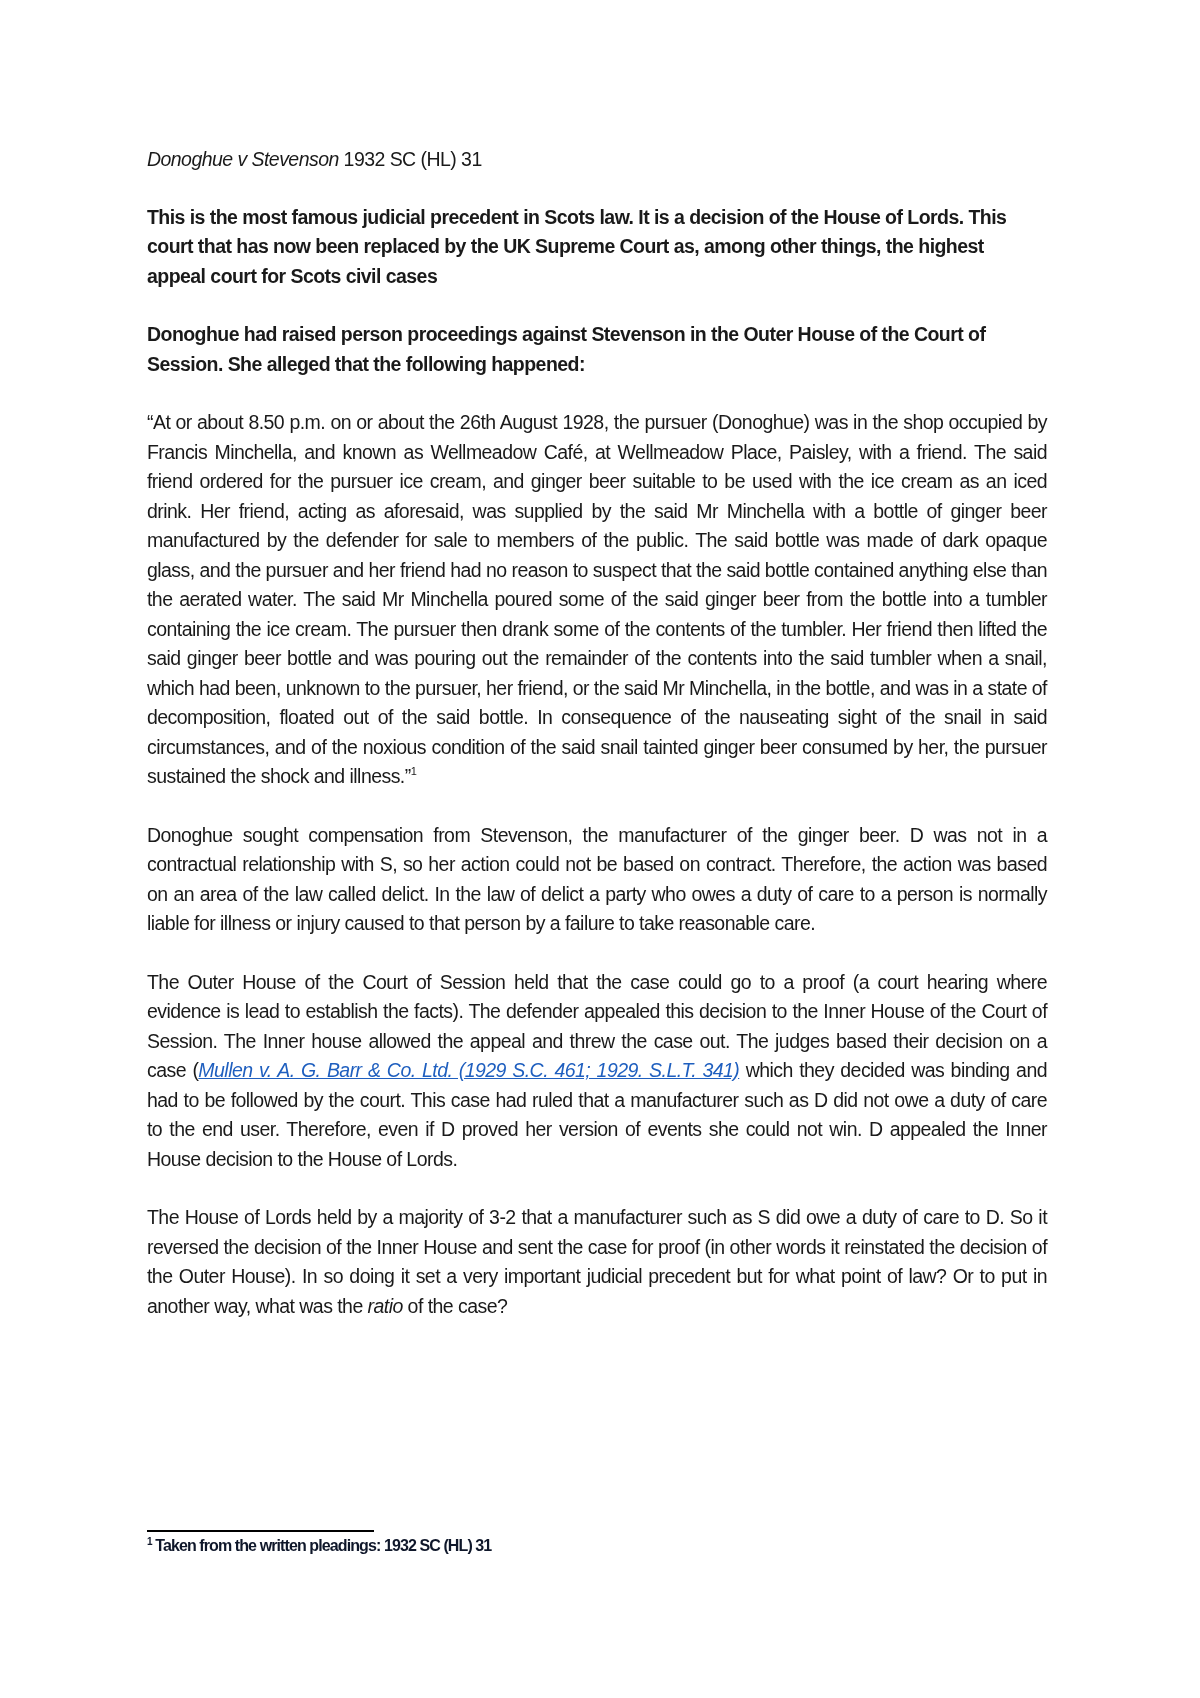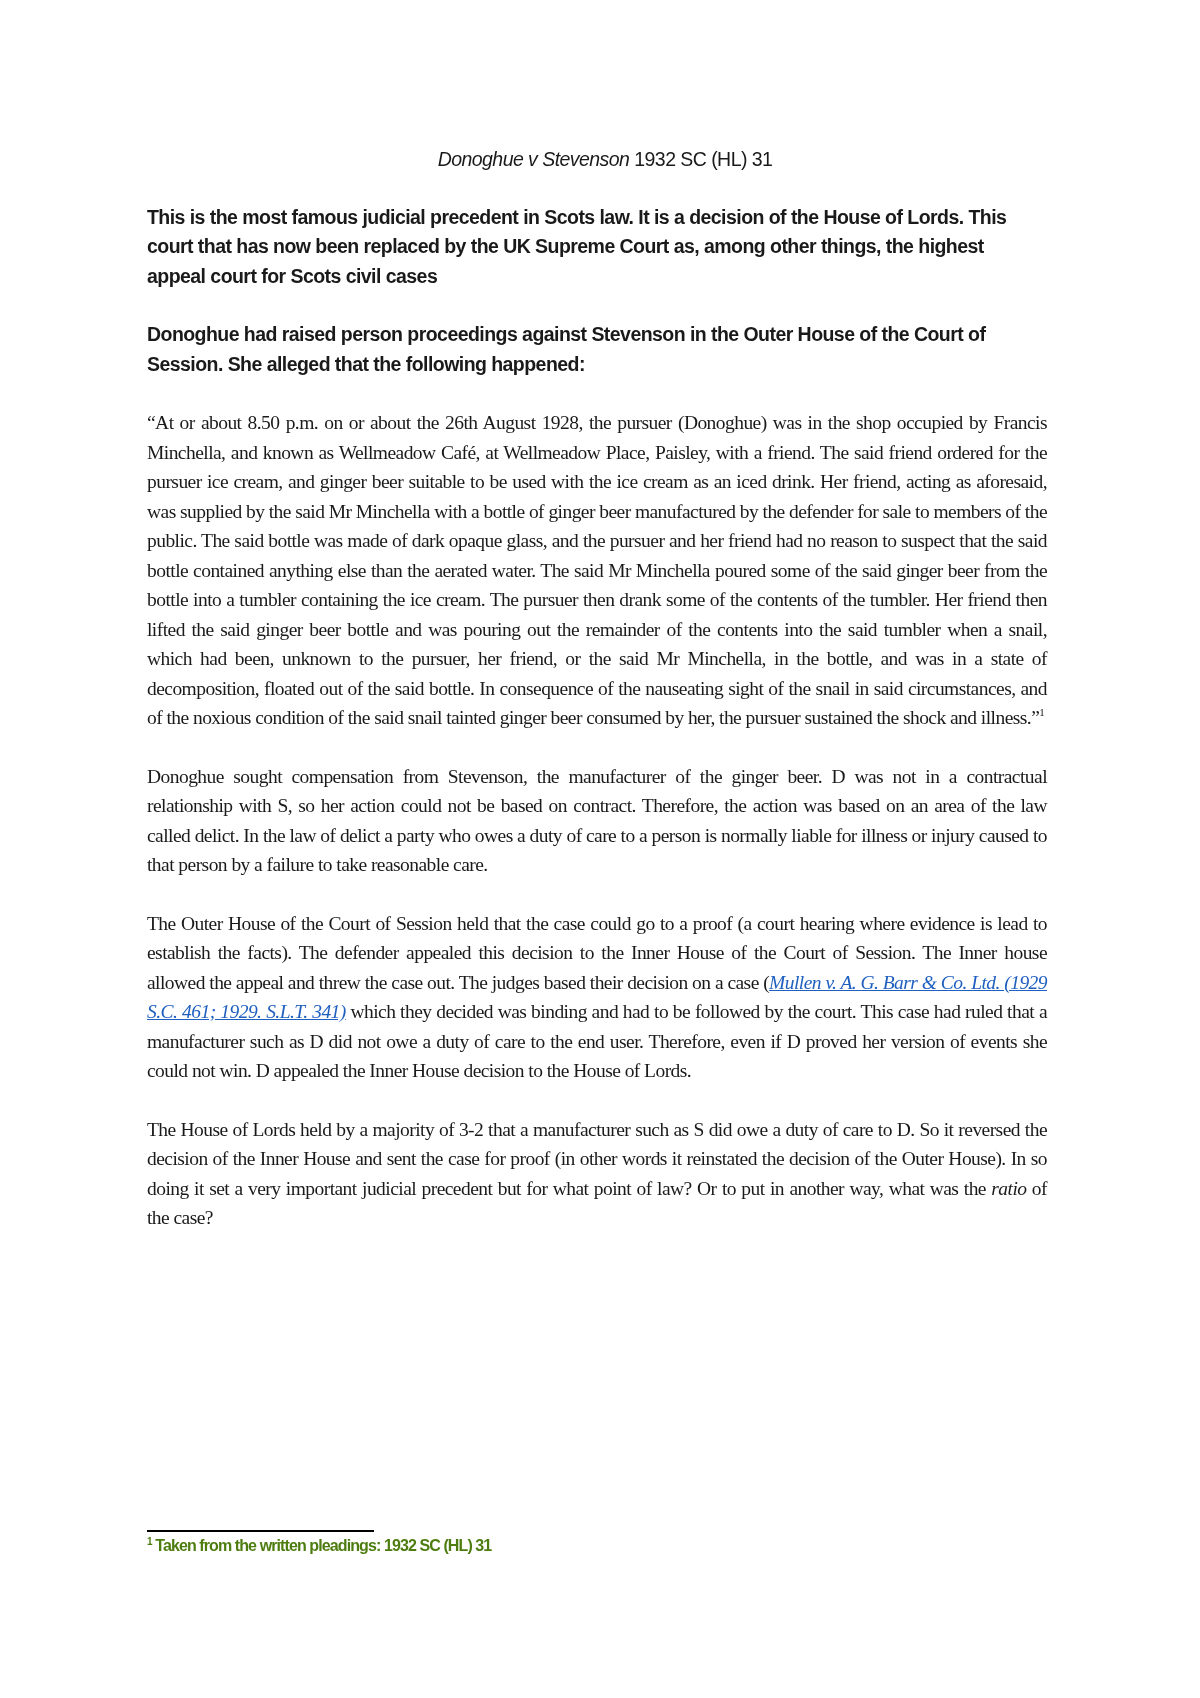--- a/index.html
+++ b/index.html
@@ -3,32 +3,32 @@
   <meta charset="utf-8">
   <style>
     html, body { margin: 0; padding: 0; background: #ffffff; }
     body { width: 1200px; height: 1698px; position: relative; overflow: hidden; }
     .page {
       position: absolute; left: 147px; top: 145px; width: 916px;
       font-family: "Liberation Sans Narrow", "Liberation Sans", sans-serif;
       color: #1a1a1a; font-size: 19.5px; line-height: 29.5px;
       letter-spacing: -0.55px;
     }
-    .title { margin: 0 0 28px 0; text-align: center; }
+    .title { margin: 0 0 28px 0; }
     .title i { font-style: italic; }
     p { margin: 0 16px 29px 0; }
     .bold { font-weight: bold; }
-    .justify { text-align: justify; font-family: Liberation Serif, serif; }
+    .justify { text-align: justify; }
     .link { color: #1f5fbf; font-style: italic; text-decoration: underline; }
     sup { font-size: 11px; line-height: 0; vertical-align: 8px; }
     .fn-rule { position: absolute; left: 147px; top: 1530px; width: 227px; height: 2px; background: #000; }
     .footnote {
       position: absolute; left: 147px; top: 1537px;
       font-family: "Liberation Sans", sans-serif; font-weight: bold;
-      font-size: 16px; letter-spacing: -0.9px; color: #4d7c0f;
+      font-size: 16px; letter-spacing: -0.9px; color: #0f172a;
     }
     .footnote sup { font-size: 10px; vertical-align: 6px; }
   </style>
 </head>
 <body>
 
 <div class="page">
   <div class="title">
     <i>Donoghue v Stevenson</i>
     <span>1932 SC (HL) 31</span>

